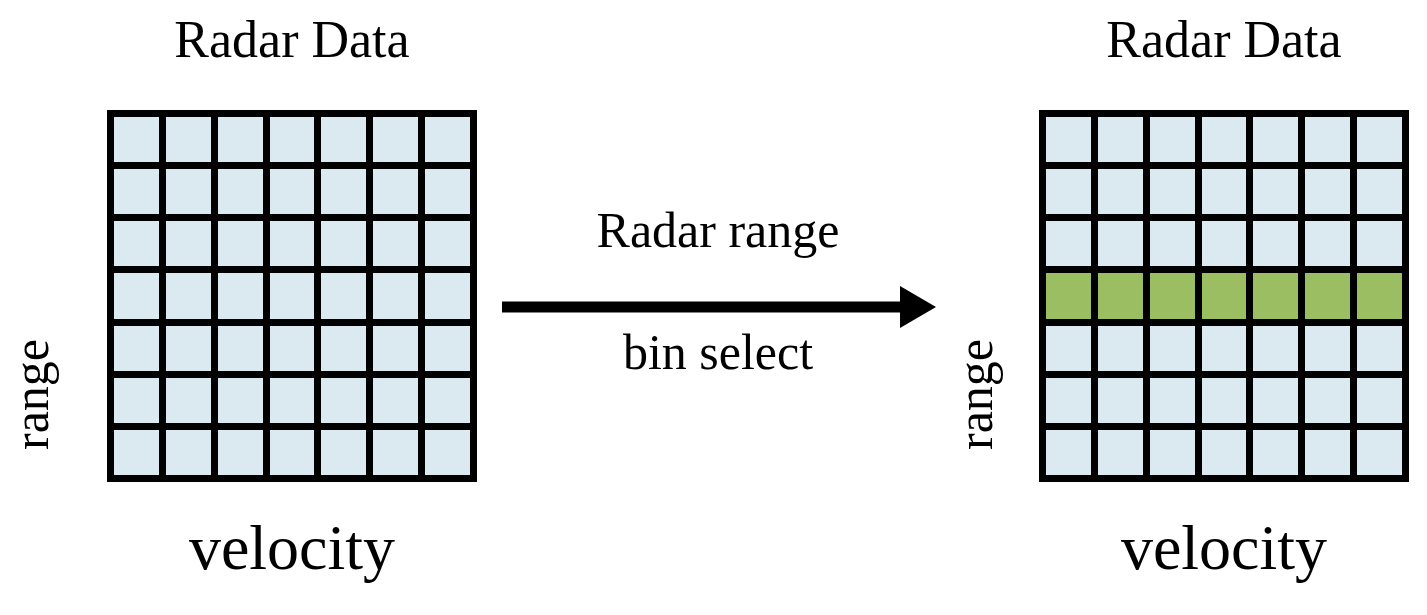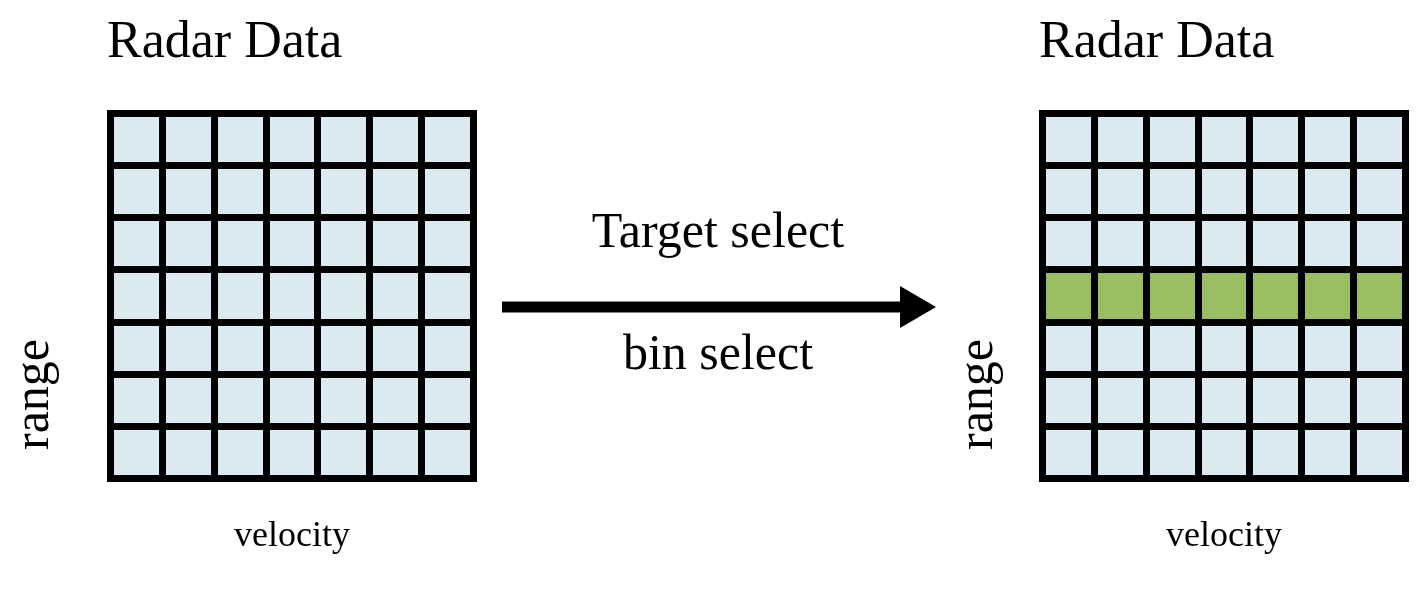--- a/index.html
+++ b/index.html
@@ -17,20 +17,21 @@
     color: #000000;
   }
 
   
   .panel-title {
     position: absolute;
     font-size: 52px;
     line-height: 1;
     font-weight: 400;
     white-space: nowrap;
+    text-align: center;
     color: #000;
   }
   #title-left  { left: 107px; top: 14px; width: 370px; }
   #title-right { left: 1039px; top: 14px; width: 370px; }
 
   
   .grid {
     position: absolute;
     width: 370px;
     height: 372px;
@@ -63,21 +64,21 @@
     white-space: nowrap;
     transform-origin: left top;
     transform: rotate(-90deg);
     color: #000;
   }
   #range-left  { left: 6px;  top: 450px; }
   #range-right { left: 950px; top: 450px; }
 
   .axis-horizontal {
     position: absolute;
-    font-size: 36px;
+    font-size: 64px;
     line-height: 1;
     white-space: nowrap;
     text-align: center;
     color: #000;
   }
   #velocity-left  { left: 107px;  top: 516px; width: 370px; }
   #velocity-right { left: 1039px; top: 516px; width: 370px; }
 
   
   #transform-group {
@@ -167,21 +168,21 @@
       <div class="cell"></div>
       <div class="cell"></div>
       <div class="cell"></div>
       <div class="cell"></div>
       <div class="cell"></div>
     </div>
 
   <div id="velocity-left" class="axis-horizontal">velocity</div>
 
   <div id="transform-group">
-    <div id="transform-caption-top">Target select</div>
+    <div id="transform-caption-top">Radar range</div>
 
     <svg id="transform-arrow" viewBox="0 0 434 48">
       <line x1="0" y1="24" x2="406" y2="24" stroke="#000000" stroke-width="11"></line>
       <polygon points="398,3 434,24 398,45" fill="#000000"></polygon>
     </svg>
 
     <div id="transform-caption-bottom">bin select</div>
   </div>
 
   <div id="title-right" class="panel-title">Radar Data</div>

